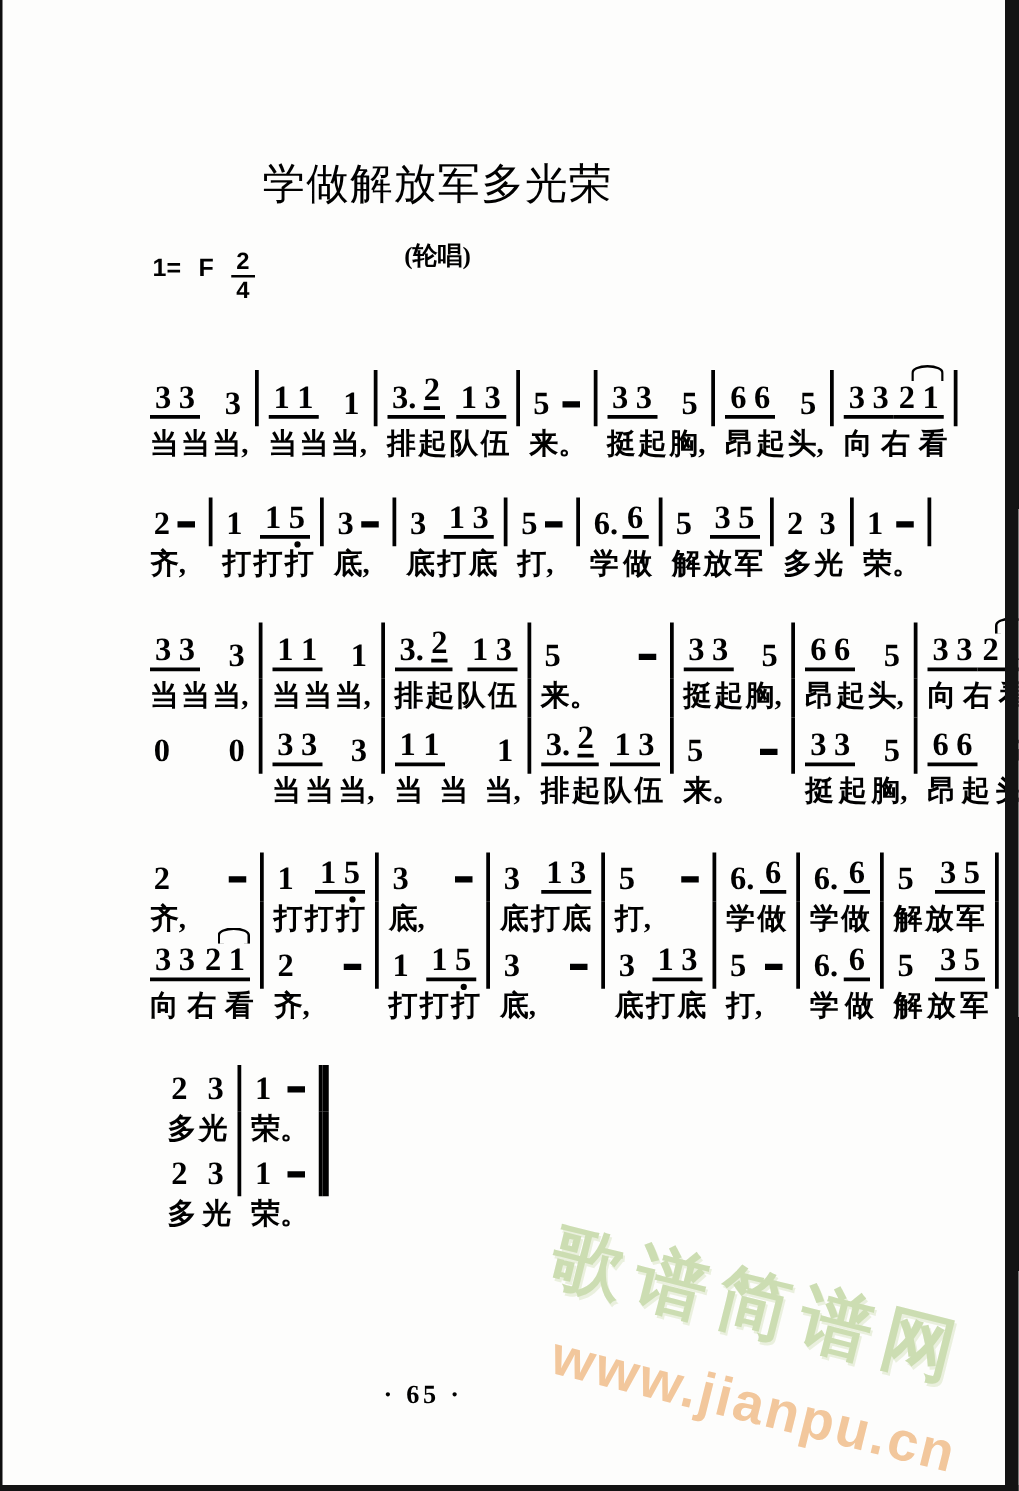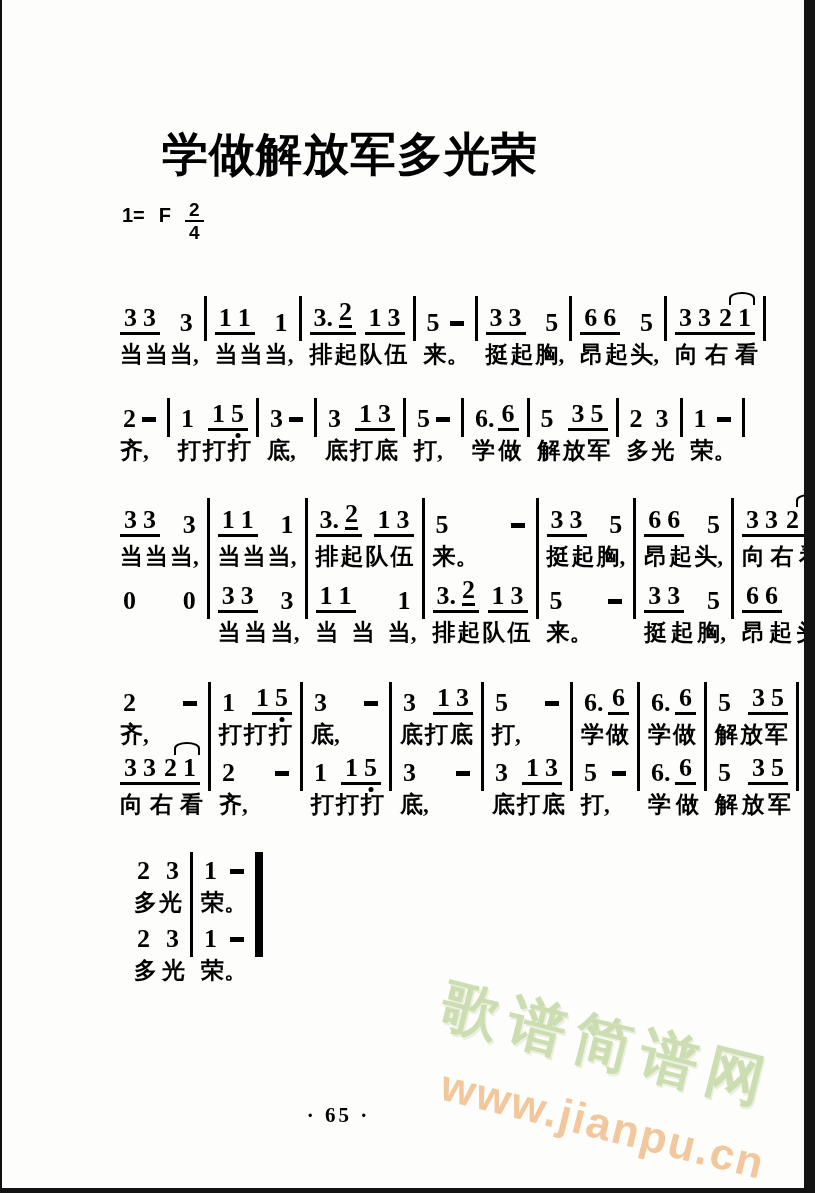--- a/index.html
+++ b/index.html
@@ -8,21 +8,21 @@
     background:#fdfdfc;overflow:hidden;
     font-family:"Liberation Serif","DejaVu Serif",serif;color:#000;
   }
   
   .edge-left{position:absolute;left:0;top:0;bottom:0;width:2px;background:#101010;}
   .edge-right{position:absolute;right:0;top:0;bottom:0;width:11px;background:#131313;}
   .edge-bottom{position:absolute;left:0;right:0;bottom:0;height:5px;background:#131313;}
 
   
   .title{position:absolute;top:124px;left:112px;width:476px;text-align:center;
-    font-size:46px;font-weight:700;letter-spacing:1px;}
+    font-size:34px;font-weight:400;letter-spacing:1px;}
   .subtitle{position:absolute;top:191px;left:112px;width:476px;text-align:center;
     font-size:20px;font-weight:700;}
   .keysig{position:absolute;top:204px;left:122px;display:flex;gap:14px;align-items:flex-start;
     font-family:"Liberation Sans","DejaVu Sans",sans-serif;font-size:20px;font-weight:700;}
   .keysig .frac{display:inline-block;text-align:center;line-height:19px;font-size:19px;margin-top:-4px;}
   .keysig .frac .num{display:block;border-bottom:2px solid #000;padding:0 4px 1px;}
   .keysig .frac .den{display:block;padding-top:1px;}
   .credits{position:absolute;top:196px;left:430px;width:272px;text-align:right;
     font-size:21px;font-weight:700;line-height:31px;}
 
@@ -67,20 +67,21 @@
 </head>
 <body>
 
 <div class="page">
   <div class="edge-left"></div>
 
   <div class="wm1" style="color: rgb(204, 221, 178);">歌谱简谱网</div>
   <div class="wm2" style="color: rgb(242, 199, 156);">www.jianpu.cn</div>
 
   <div class="title">学做解放军多光荣</div>
+  <div class="subtitle">(轮唱)</div>
 
   <div class="keysig">
     <span>1=</span>
     <span>F</span>
     <span class="frac">
       <span class="num">2</span>
       <span class="den">4</span>
     </span>
   </div>
 

